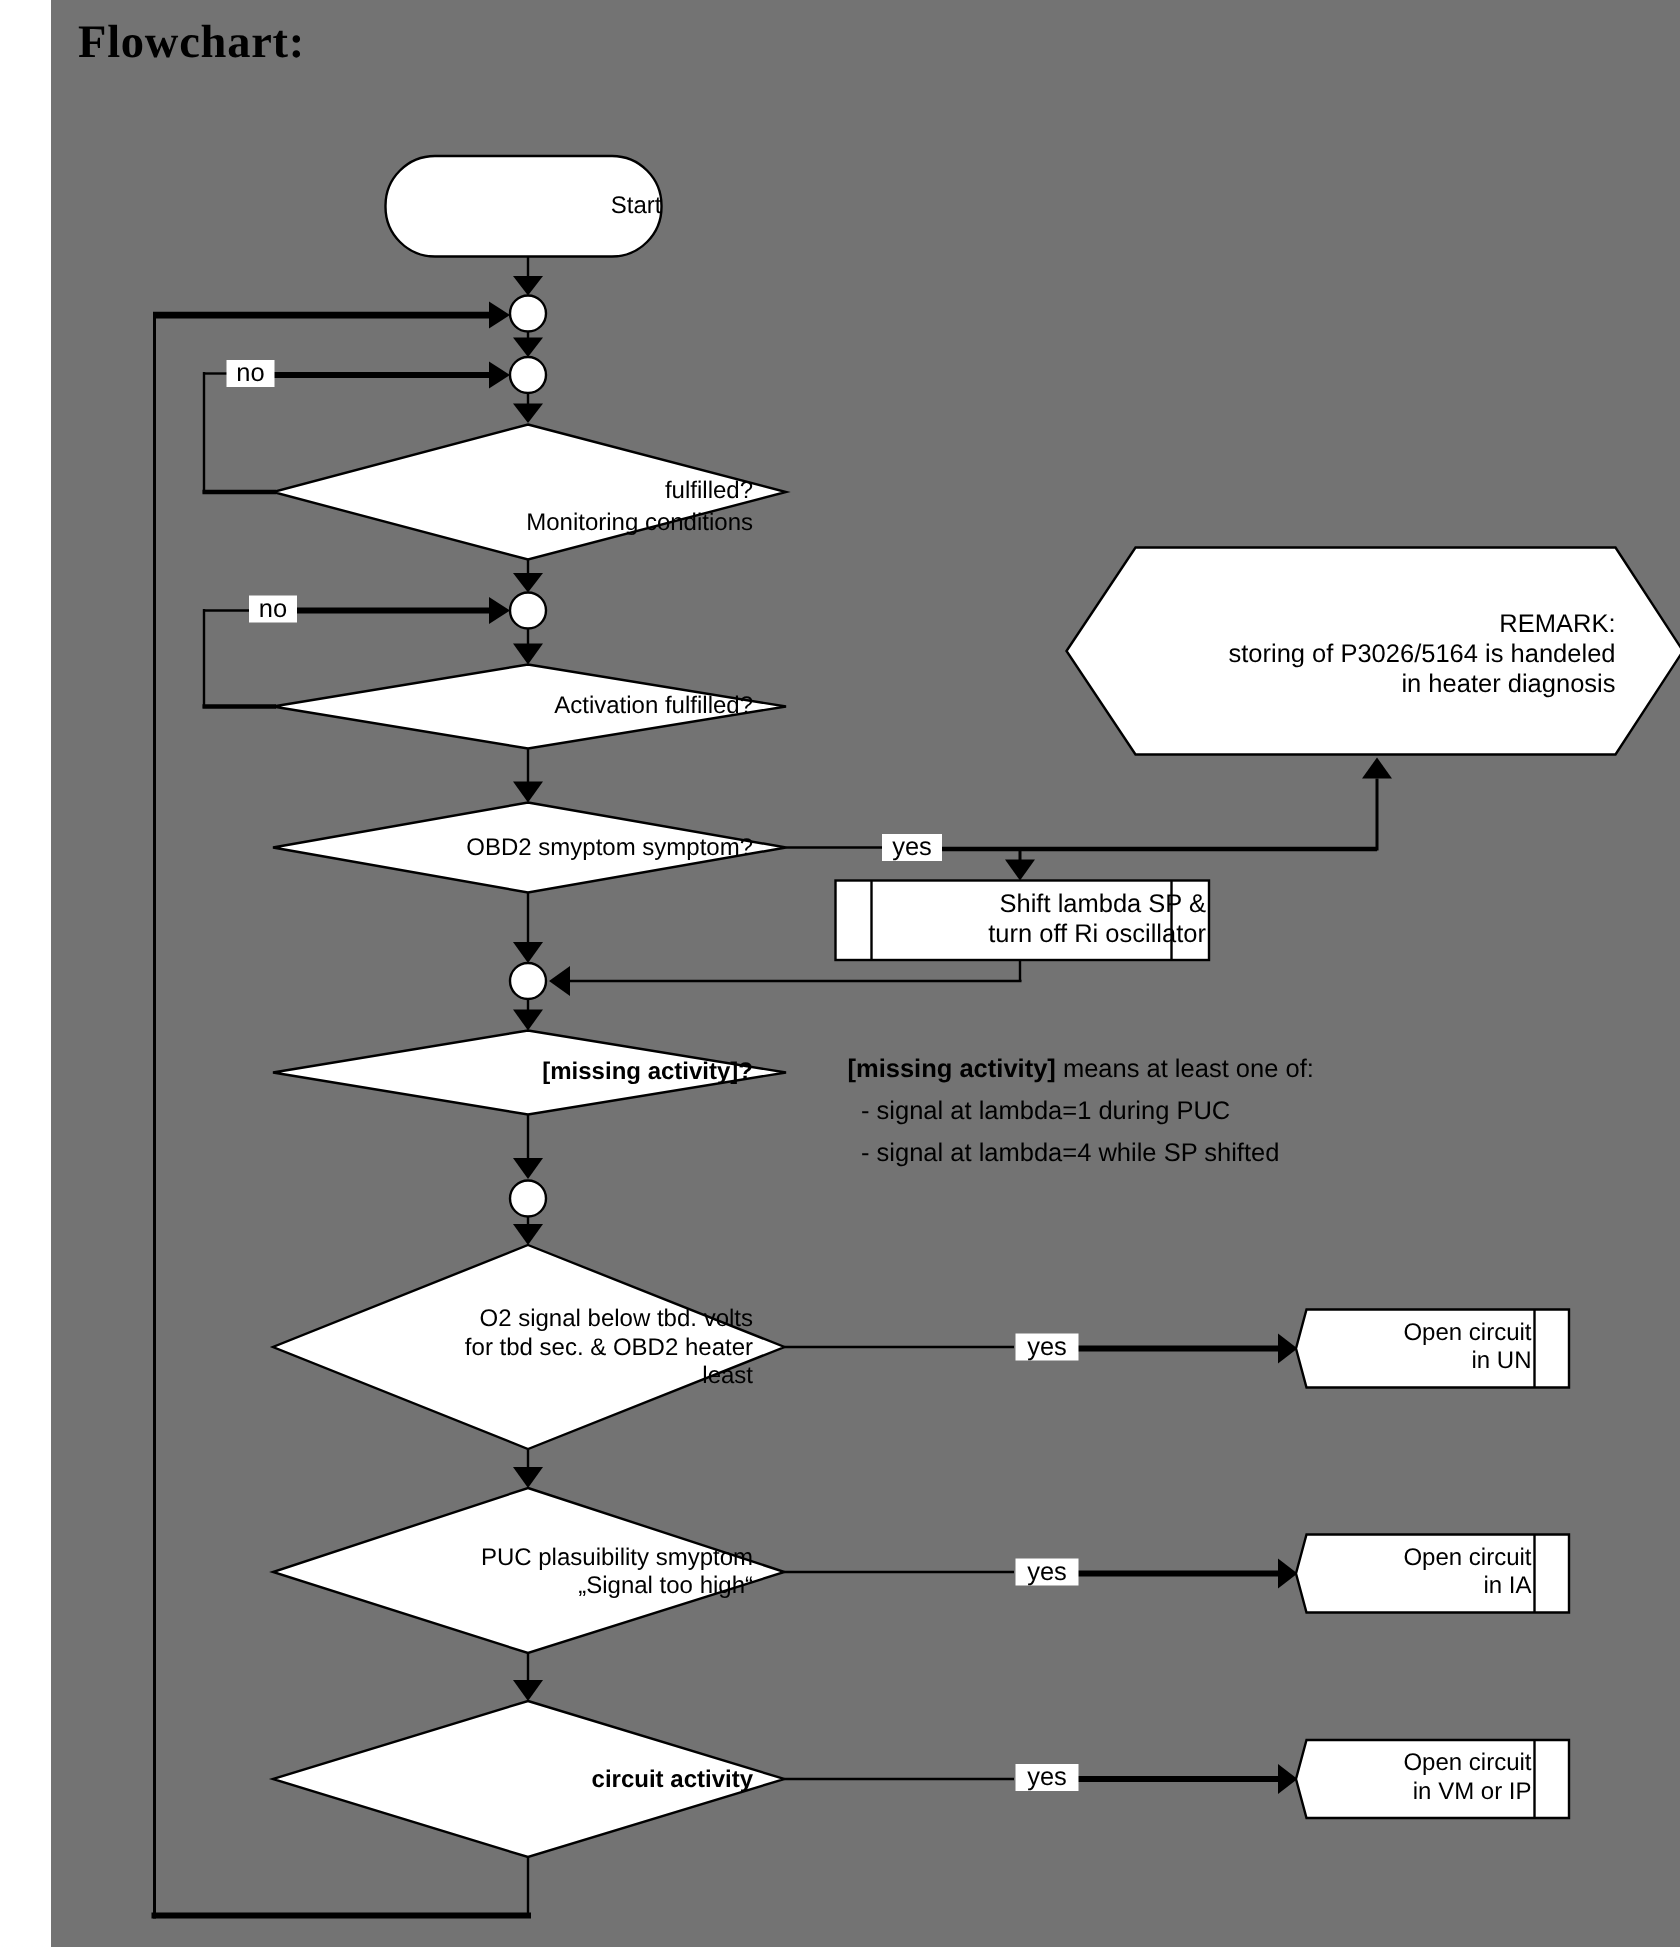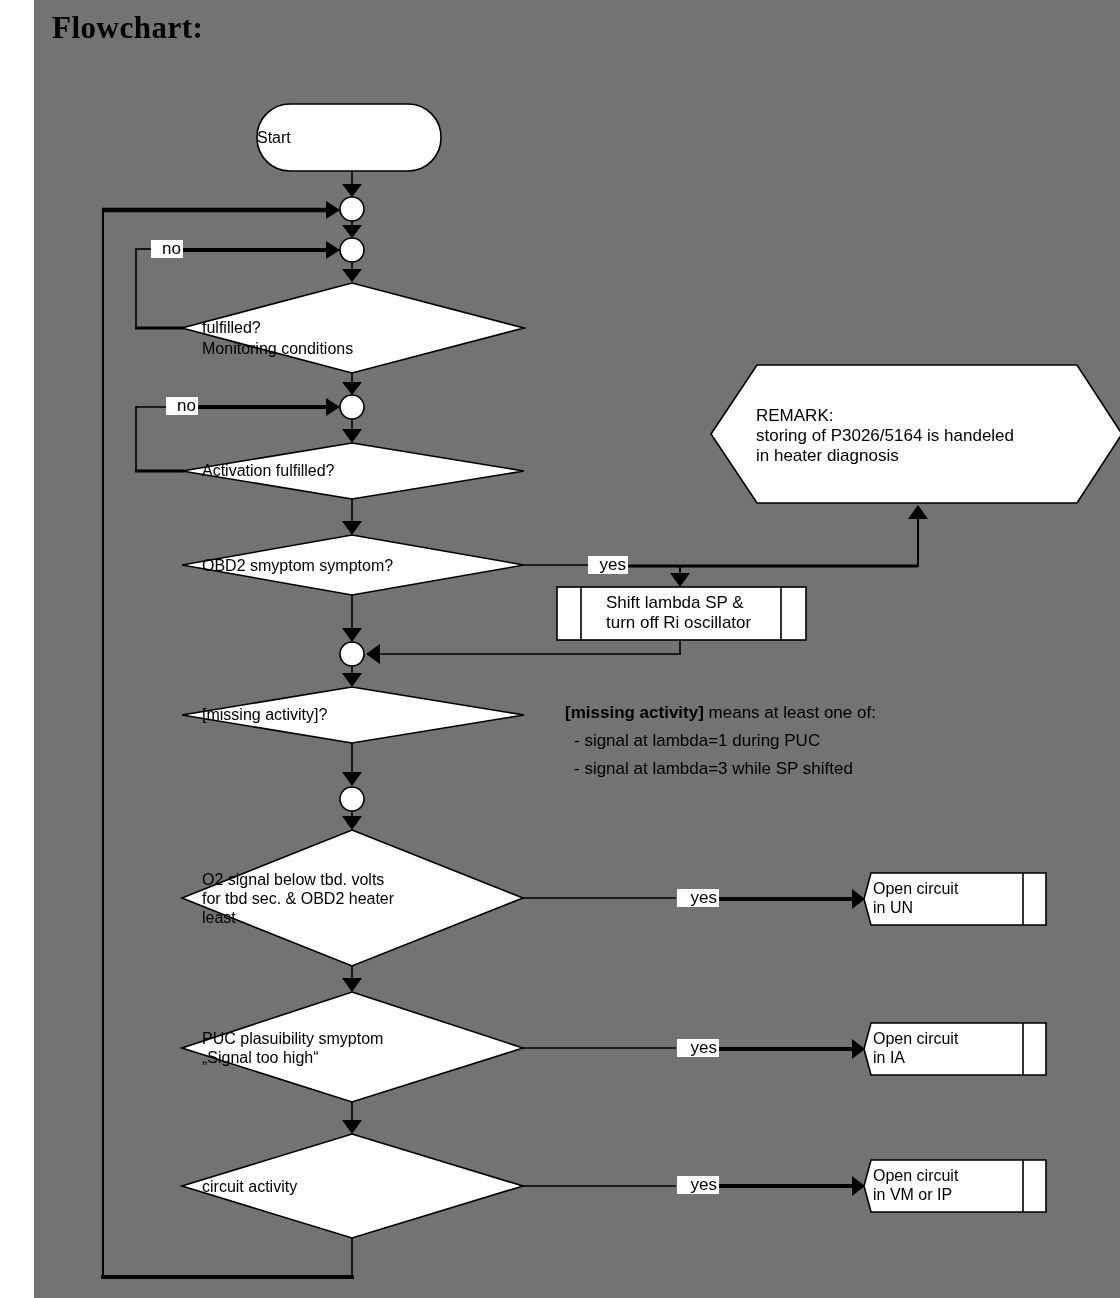--- a/index.html
+++ b/index.html
@@ -18,33 +18,33 @@
     left: 18px;
     top: 10px;
     font-family: "Liberation Serif", serif;
     font-size: 31px;
     font-weight: bold;
     letter-spacing: 0.5px;
   }
   svg.layer { position: absolute; left: 0; top: 0; }
   .txt {
     position: absolute;
-    text-align: left;
+    text-align: right;
     font-size: 16px;
     line-height: 19px;
     white-space: nowrap;
   }
-  .txt.bold { font-weight: normal; }
+  .txt.bold { font-weight: bold; }
   .lbl {
     position: absolute;
     font-size: 17px;
     line-height: 18px;
     background: #ffffff;
     padding: 0 2px;
-    text-align: right;
+    text-align: center;
     white-space: nowrap;
   }
   .note {
     position: absolute;
     left: 531px;
     top: 699px;
     font-size: 17px;
     line-height: 28px;
     white-space: nowrap;
   }
@@ -265,16 +265,16 @@
   <div class="lbl" style="left:117px; top:240px; width:28px;">no</div>
   <div class="lbl" style="left:132px; top:397px; width:28px;">no</div>
   <div class="lbl" style="left:554px; top:556px; width:36px;">yes</div>
   <div class="lbl" style="left:643px; top:889px; width:38px;">yes</div>
   <div class="lbl" style="left:643px; top:1039px; width:38px;">yes</div>
   <div class="lbl" style="left:643px; top:1176px; width:38px;">yes</div>
 
   <div class="note">
     <div><b>[missing activity]</b><span> means at least one of:</span></div>
     <div class="item">- signal at lambda=1 during PUC</div>
-    <div class="item">- signal at lambda=3 while SP shifted</div>
+    <div class="item">- signal at lambda=4 while SP shifted</div>
   </div>
 
 </div>
 
 </body></html>

